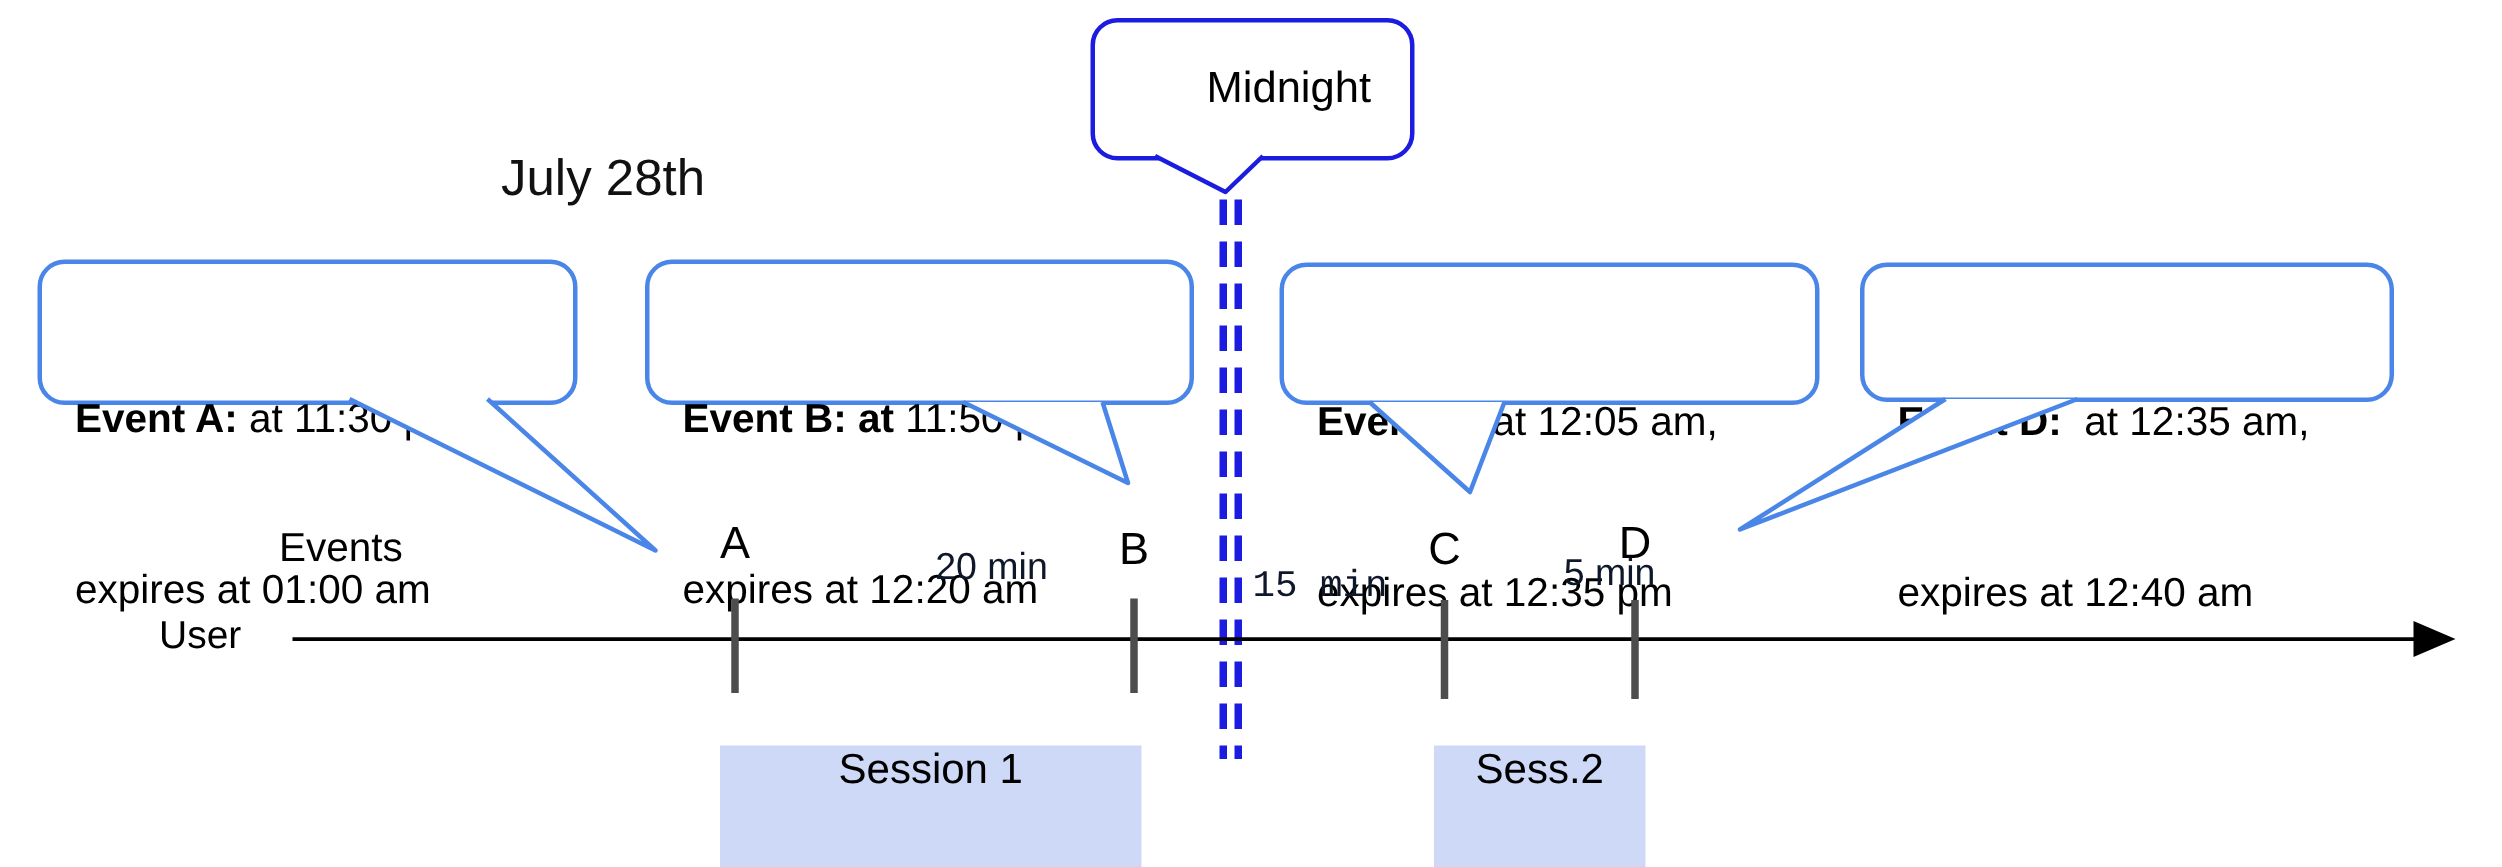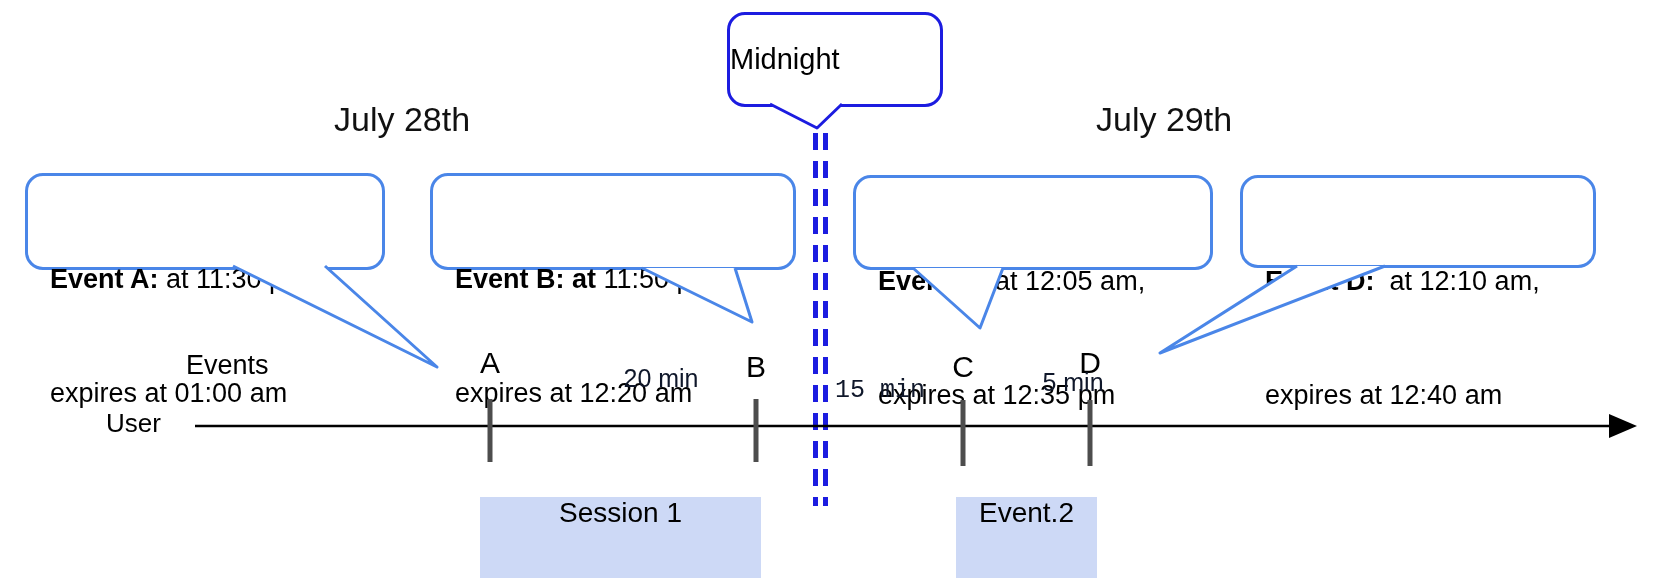--- a/index.html
+++ b/index.html
@@ -18,21 +18,21 @@
     color:#111;
     white-space:nowrap;
   }
 
   .midnight-box{
     left:727px;top:12px;width:216px;height:95px;
     box-sizing:border-box;
     border:3px solid #1c1ce0;
     border-radius:18px;
     background:#fff;
-    display:flex;align-items:center;justify-content:flex-start;
+    display:flex;align-items:center;justify-content:flex-end;
     padding-right:26px;
     font-size:29px;
     z-index:2;
   }
 
   .bubble{
     box-sizing:border-box;
     border:3px solid #4a86e8;
     border-radius:18px;
     background:#fff;
@@ -82,21 +82,20 @@
   }
   .session-1{left:480px;width:281px;}
   .session-2{left:956px;width:141px;}
 </style>
 </head>
 <body>
 
 <div class="canvas">
 
   <div class="abs date-heading" style="left:334px;top:100px;">July 28th</div>
-  <div class="abs date-heading" style="left:1096px;top:100px;">July 29th</div>
 
   <div class="abs midnight-box">
     <span>Midnight</span>
   </div>
 
   <div class="abs bubble bubble-a">
     <span class="bline"><b>Event A:</b><span> at 11:30 pm,</span></span>
     <span class="bline">expires at 01:00 am</span>
   </div>
 
@@ -104,41 +103,41 @@
     <span class="bline"><b>Event B: at</b><span> 11:50 pm,</span></span>
     <span class="bline">expires at 12:20 am</span>
   </div>
 
   <div class="abs bubble bubble-c">
     <span class="bline"><b>Event C:</b><span> at 12:05 am,</span></span>
     <span class="bline">expires at 12:35 pm</span>
   </div>
 
   <div class="abs bubble bubble-d">
-    <span class="bline"><b>Event D:</b><span>  at 12:10 am,</span></span>
+    <span class="bline"><b>Event D:</b><span>  at 12:35 am,</span></span>
     <span class="bline">expires at 12:40 am</span>
   </div>
 
   <div class="abs events-label">Events</div>
   <div class="abs user-label">User</div>
 
   <div class="abs tick-label" style="left:490px;top:346px;">A</div>
   <div class="abs tick-label" style="left:756px;top:350px;">B</div>
   <div class="abs tick-label" style="left:963px;top:350px;">C</div>
   <div class="abs tick-label" style="left:1090px;top:346px;">D</div>
 
   <div class="abs interval-label" style="left:661px;top:364px;">20 min</div>
   <div class="abs interval-label" style="left:880px;top:376px;font-family:Liberation Mono, monospace;">15 min</div>
   <div class="abs interval-label" style="left:1030px;top:368px;margin-left:43px;">5 min</div>
 
   <div class="abs session-box session-1">
     <span>Session 1</span>
   </div>
   <div class="abs session-box session-2">
-    <span>Event.2</span>
+    <span>Sess.2</span>
   </div>
 
   <svg class="abs svg-layer" viewBox="0 0 1668 578">
 
     <path d="M 233,266 L 437,367 L 325,266" fill="#ffffff" stroke="#4a86e8" stroke-width="3" stroke-linejoin="round"></path>
     <path d="M 642,268 L 752,322 L 735,268" fill="#ffffff" stroke="#4a86e8" stroke-width="3" stroke-linejoin="round"></path>
     <path d="M 913,268 L 980,328 L 1003,268" fill="#ffffff" stroke="#4a86e8" stroke-width="3" stroke-linejoin="round"></path>
     <path d="M 1385,266 L 1160,353 L 1297,266" fill="#ffffff" stroke="#4a86e8" stroke-width="3" stroke-linejoin="round"></path>
 
     <path d="M 770,104 L 817,128 L 842,104" fill="#ffffff" stroke="#1c1ce0" stroke-width="3" stroke-linejoin="round"></path>

